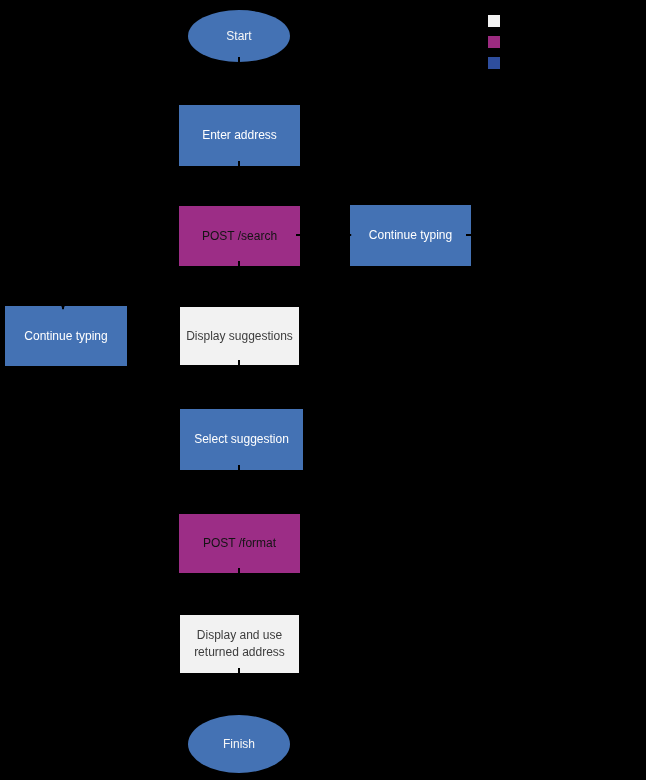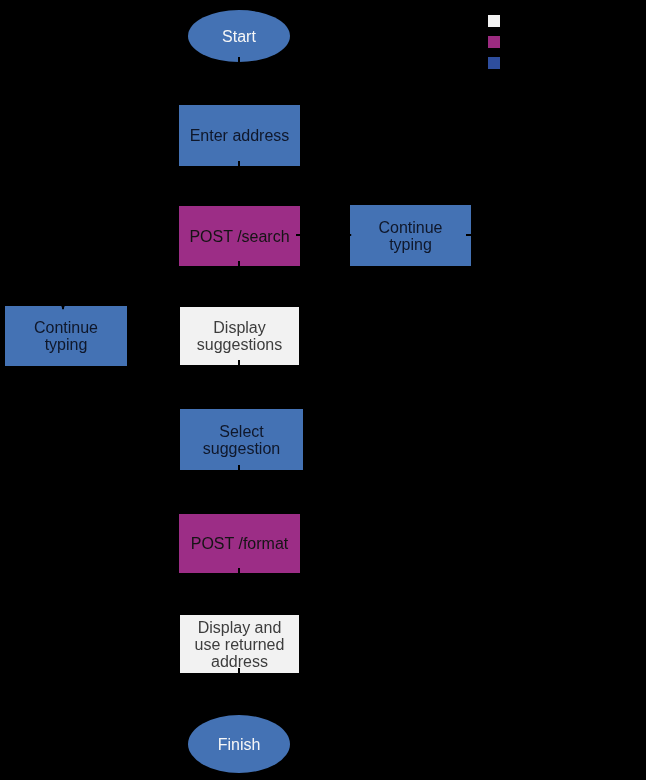--- a/index.html
+++ b/index.html
@@ -14,33 +14,33 @@
     background: #000000;
     overflow: hidden;
     font-family: "Liberation Sans", sans-serif;
   }
   .node {
     position: absolute;
     display: flex;
     align-items: center;
     justify-content: center;
     text-align: center;
-    font-size: 16px;
+    font-size: 12px;
     line-height: 17px;
     box-sizing: border-box;
     padding: 2px 6px;
   }
   .ellipse {
     border-radius: 50%;
     background: #4472b4;
     color: #f7f7f7;
   }
   .rect-blue {
     background: #4472b4;
-    color: #0f172a;
+    color: #ffffff;
   }
   .rect-purple {
     background: #9c2d86;
     color: #141414;
   }
   .rect-white {
     background: #f2f2f2;
     color: #3d3d3d;
   }
   

